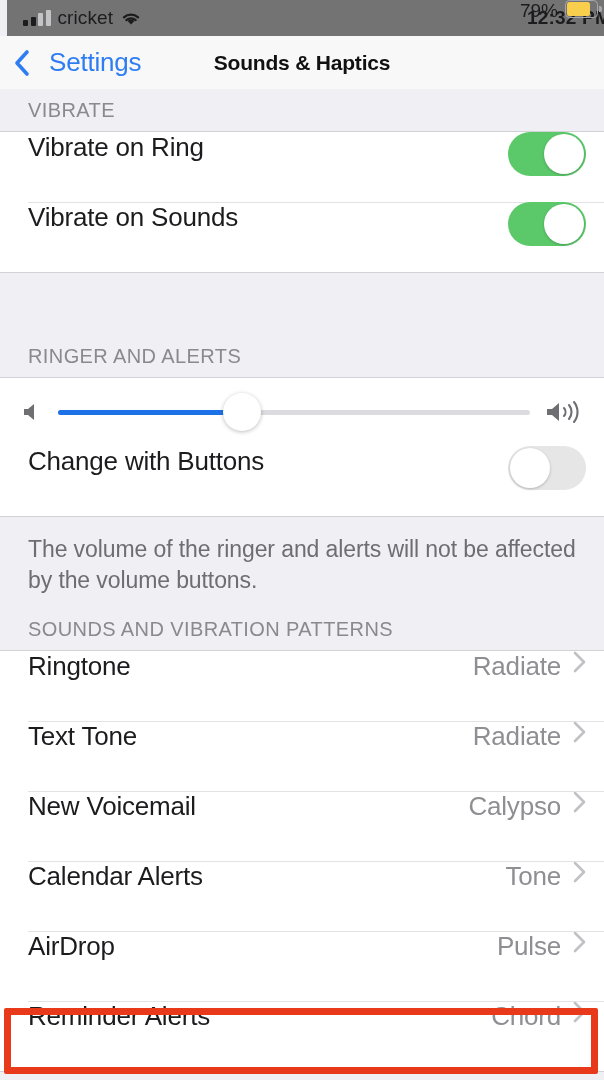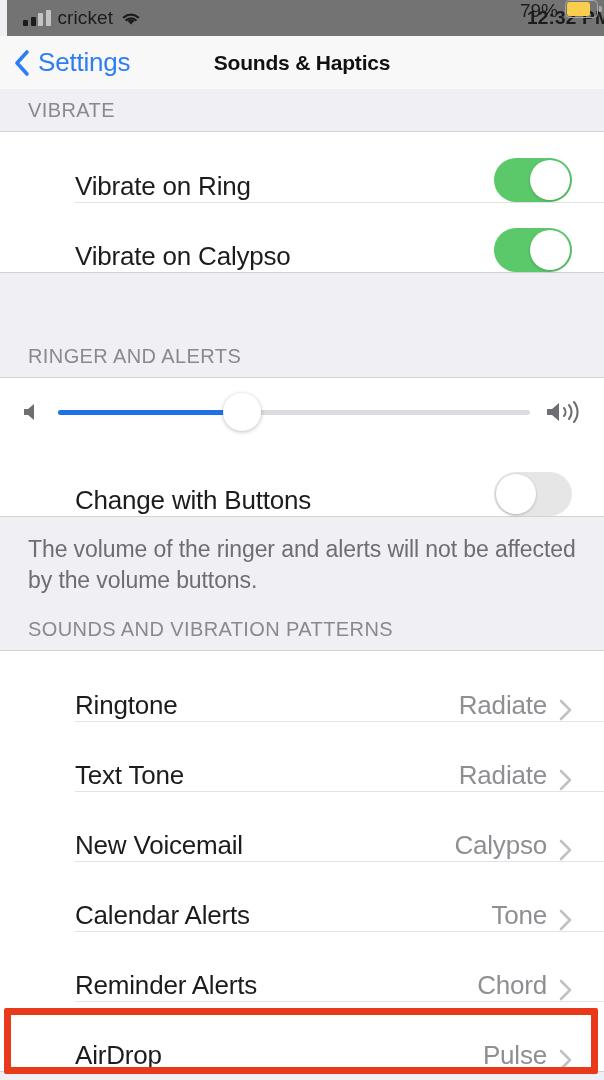--- a/index.html
+++ b/index.html
@@ -49,42 +49,42 @@
     background: #A8A8AC; border-radius: 0 2px 2px 0;
   }
 
   
   .navbar {
     position: absolute; top: 36px; left: 0; width: 604px; height: 53px;
     background: #F8F8F8;
     display: flex; align-items: center;
   }
   .back-btn {
-    position: absolute; left: 14px; display: flex; align-items: center; gap: 8px;
+    position: absolute; left: 14px; display: flex; align-items: center; gap: 19px;
     cursor: pointer;
   }
   .chev-back { width: 16px; height: 28px; }
   .back-label { font-size: 26px; color: #2E7DF2; letter-spacing: -0.2px; }
   .nav-title {
     width: 604px; text-align: center;
     font-size: 21px; font-weight: bold; color: #111; letter-spacing: -0.2px;
   }
 
   
   .content { position: absolute; top: 89px; left: 0; width: 604px; bottom: 0; background: #EFEFF4; }
   .section-header {
     height: 42px; display: flex; align-items: flex-end; padding: 0 0 9px 28px;
     font-size: 20px; color: #8A8A8E; letter-spacing: 0.4px; background: #EFEFF4;
   }
   .gap { background: #EFEFF4; }
   .group { background: #FFFFFF; border-top: 1px solid #D2D2D6; border-bottom: 1px solid #D2D2D6; }
 
   .cell {
-    position: relative; height: 70px; display: flex; align-items: flex-end;
-    padding: 0 32px 0 28px; background: #FFFFFF; cursor: pointer; margin-left: 47px;
+    position: relative; height: 70px; display: flex; align-items: flex-start;
+    padding: 0 18px 0 28px; background: #FFFFFF; cursor: pointer;
   }
   .cell + .cell::before {
     content: ""; position: absolute; left: 28px; right: 0; top: 0; height: 1px; background: #E3E3E6;
   }
   .cell-title { font-size: 26px; color: #1C1C1E; letter-spacing: -0.2px; flex: 1; }
   .cell-value { font-size: 26px; color: #8E8E93; letter-spacing: -0.2px; margin-right: 12px; }
   .chev-right { width: 13px; height: 22px; flex: none; }
 
   
   .switch { position: relative; width: 78px; height: 44px; border-radius: 22px; flex: none; cursor: pointer; }
@@ -178,21 +178,21 @@
 
     <div class="section-header">VIBRATE</div>
     <div class="group">
       <div class="cell">
         <span class="cell-title">Vibrate on Ring</span>
         <span class="switch on" style="background: rgb(91, 201, 106);">
             <span class="knob"></span>
           </span>
       </div>
       <div class="cell">
-        <span class="cell-title">Vibrate on Calypso</span>
+        <span class="cell-title">Vibrate on Sounds</span>
         <span class="switch on" style="background: rgb(91, 201, 106);">
             <span class="knob"></span>
           </span>
       </div>
     </div>
 
     <div class="gap" style="height:62px"></div>
     <div class="section-header">RINGER AND ALERTS</div>
     <div class="group">
       <div class="slider-cell">
@@ -261,37 +261,37 @@
         <span class="cell-title">Calendar Alerts</span>
         <span class="cell-value">Tone</span>
         <span class="chev-right">
           <svg viewBox="0 0 13 22" width="13" height="22">
             <polyline points="2,2 11,11 2,20" fill="none" stroke="#C0C0C5" stroke-width="2.6" stroke-linecap="round" stroke-linejoin="round"></polyline>
           </svg>
         </span>
       </div>
 
       <div class="cell">
+        <span class="cell-title">AirDrop</span>
+        <span class="cell-value">Pulse</span>
+        <span class="chev-right">
+          <svg viewBox="0 0 13 22" width="13" height="22">
+            <polyline points="2,2 11,11 2,20" fill="none" stroke="#C0C0C5" stroke-width="2.6" stroke-linecap="round" stroke-linejoin="round"></polyline>
+          </svg>
+        </span>
+      </div>
+
+      <div class="cell">
         <span class="cell-title">Reminder Alerts</span>
         <span class="cell-value">Chord</span>
         <span class="chev-right">
           <svg viewBox="0 0 13 22" width="13" height="22">
             <polyline points="2,2 11,11 2,20" fill="none" stroke="#C0C0C5" stroke-width="2.6" stroke-linecap="round" stroke-linejoin="round"></polyline>
           </svg>
         </span>
       </div>
 
-      <div class="cell">
-        <span class="cell-title">AirDrop</span>
-        <span class="cell-value">Pulse</span>
-        <span class="chev-right">
-          <svg viewBox="0 0 13 22" width="13" height="22">
-            <polyline points="2,2 11,11 2,20" fill="none" stroke="#C0C0C5" stroke-width="2.6" stroke-linecap="round" stroke-linejoin="round"></polyline>
-          </svg>
-        </span>
-      </div>
-
     </div>
   </div>
 
   <div class="highlight-box" style="border-color: rgb(232, 57, 26);"></div>
 
 </div>
 
 </body></html>

